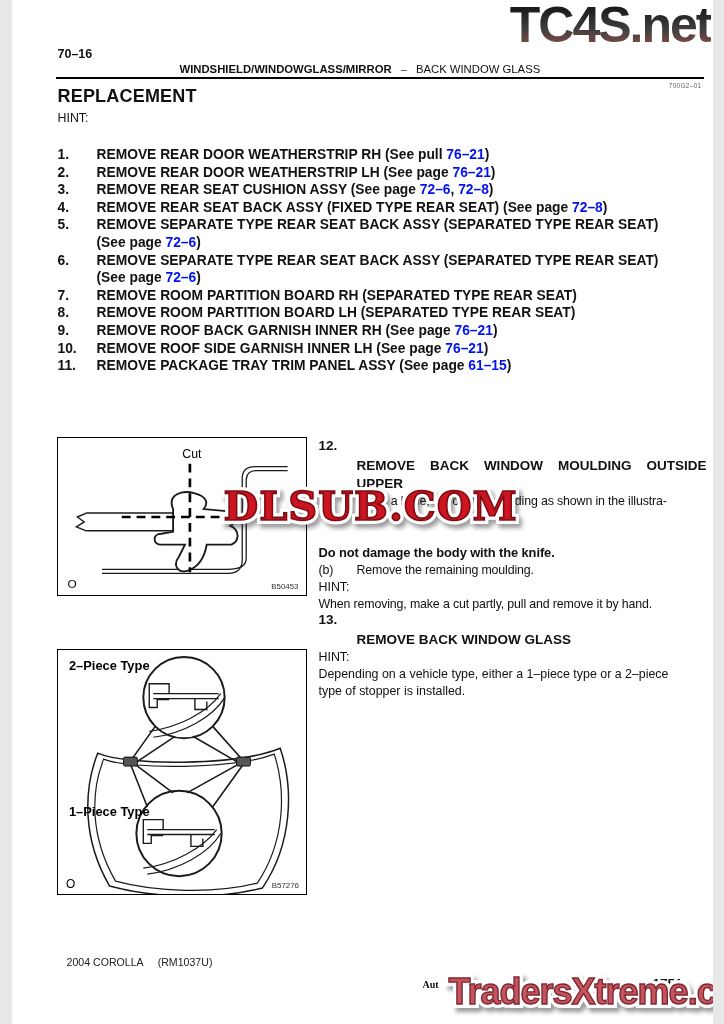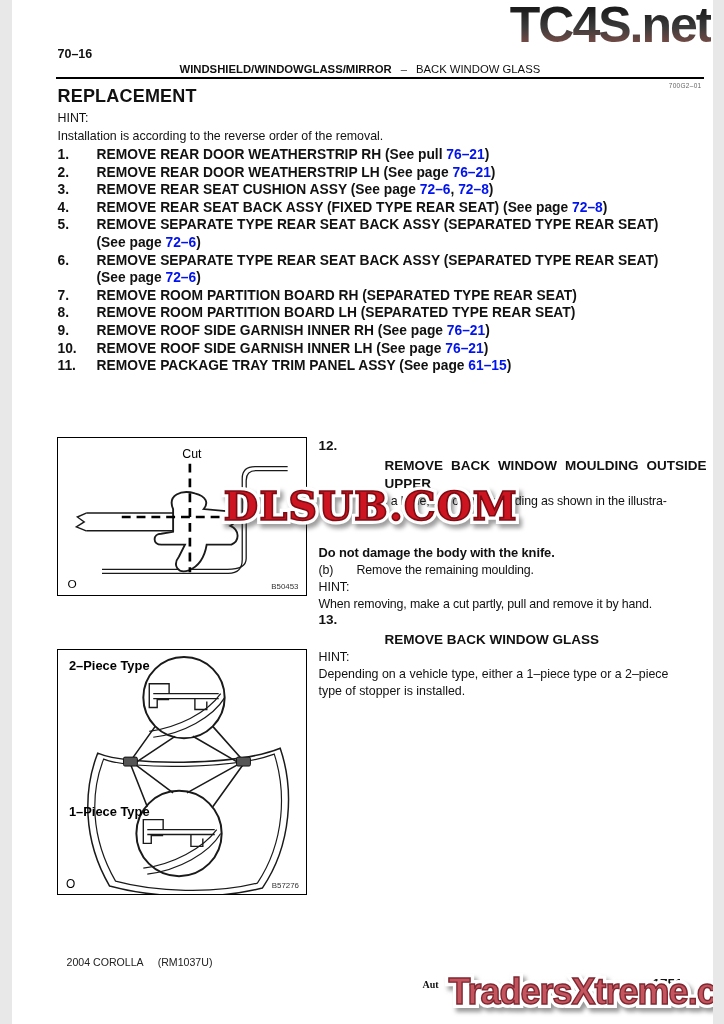--- a/index.html
+++ b/index.html
@@ -38,21 +38,21 @@
   .ref-link { color:var(--link); }
   
   .figbox { position:absolute; border:1.6px solid #000; background:#fff; }
   .fig1 { left:45px; top:437px; width:250px; height:159px; }
   .fig2 { left:45px; top:612px; width:250px; height:246px;margin-top:37px; }
   .figbox svg { display:block; width:100%; height:100%; }
   
   .sec { position:absolute; left:307px; width:388px; font-size:12.4px; line-height:17.2px; }
   .sec12 { top:437px; }
   .sec13 { top:611px; }
-  .sec-head { display:flex; font-weight:bold; font-size:13.5px; line-height:18px;gap:28px; }
+  .sec-head { display:flex; font-weight:bold; font-size:13.5px; line-height:18px; }
   .sec-head .num { width:38px; flex:0 0 38px; }
   .sec-title { flex:1;margin-top:20px; }
   .jline { text-align:justify; text-align-last:justify; }
   .para { display:flex; letter-spacing:-.15px; }
   .para .plabel { width:38px; flex:0 0 38px; }
   .para .ptext { flex:1; white-space:nowrap; }
   .hidden-line { height:17px; }
   .bold-line { font-weight:bold; font-size:12.9px; letter-spacing:-.1px; white-space:nowrap; }
   
   .wm-stack { position:absolute; z-index:50; line-height:1; white-space:nowrap; pointer-events:none; }
@@ -88,21 +88,20 @@
   <div class="pageref">70–16</div>
   <div class="crumb">
     <span class="b">WINDSHIELD/WINDOWGLASS/MIRROR</span><span class="sep">–</span><span>BACK WINDOW GLASS</span>
   </div>
   <div class="hrule"></div>
   <div class="doccode">700G2–01</div>
 
   <div class="h1">REPLACEMENT</div>
   <div class="intro">
     <div>HINT:</div>
-    <div>Installation is according to the reverse order of the removal.</div>
   </div>
 
   <div class="steps">
       <div class="step">
         <span class="step-num">1.</span>
         <span class="step-text"><span>REMOVE REAR DOOR WEATHERSTRIP RH (See pull </span><span class="ref-link">76–21</span><span>)</span></span>
       </div>
       <div class="step">
         <span class="step-num">2.</span>
         <span class="step-text"><span>REMOVE REAR DOOR WEATHERSTRIP LH (See page </span><span class="ref-link">76–21</span><span>)</span></span>
@@ -126,21 +125,21 @@
       <div class="step">
         <span class="step-num">7.</span>
         <span class="step-text"><span>REMOVE ROOM PARTITION BOARD RH (SEPARATED TYPE REAR SEAT)</span></span>
       </div>
       <div class="step">
         <span class="step-num">8.</span>
         <span class="step-text"><span>REMOVE ROOM PARTITION BOARD LH (SEPARATED TYPE REAR SEAT)</span></span>
       </div>
       <div class="step">
         <span class="step-num">9.</span>
-        <span class="step-text"><span>REMOVE ROOF SIDE GARNISH INNER RH (See page </span><span class="ref-link">76–21</span><span>)</span></span>
+        <span class="step-text"><span>REMOVE ROOF BACK GARNISH INNER RH (See page </span><span class="ref-link">76–21</span><span>)</span></span>
       </div>
       <div class="step">
         <span class="step-num">10.</span>
         <span class="step-text"><span>REMOVE ROOF SIDE GARNISH INNER LH (See page </span><span class="ref-link">76–21</span><span>)</span></span>
       </div>
       <div class="step">
         <span class="step-num">11.</span>
         <span class="step-text"><span>REMOVE PACKAGE TRAY TRIM PANEL ASSY (See page </span><span class="ref-link">61–15</span><span>)</span></span>
       </div>
     </div>

